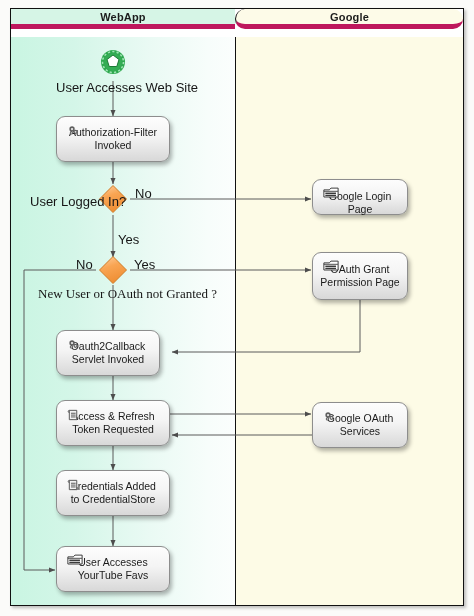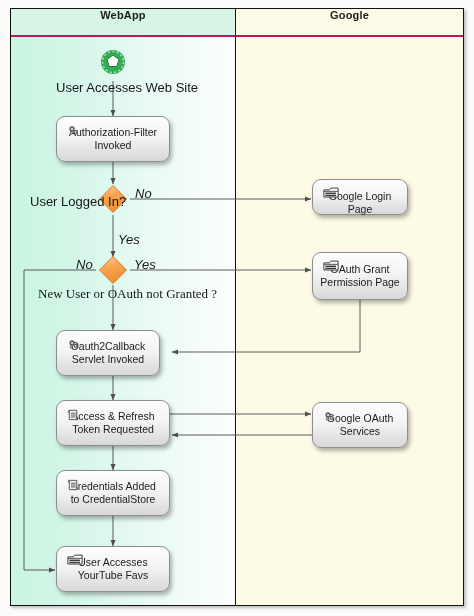--- a/index.html
+++ b/index.html
@@ -16,29 +16,29 @@
   .frame{
     position:absolute;left:10px;top:8px;width:454px;height:598px;
     border:1px solid #111;
     box-sizing:border-box;
     background:#fff;
     box-shadow:2px 2px 3px rgba(0,0,0,.25);
   }
 
   
   .hdr{
-    position:absolute;top:0;height:28px;
+    position:absolute;top:0;height:20px;
     box-sizing:border-box;
-    border-bottom:2px solid #be185d;
-    display:flex;align-items:flex-start;justify-content:center;
+    border-bottom:5px solid #be185d;
+    display:flex;align-items:center;justify-content:center;
     font-size:11px;font-weight:bold;color:#1c1c1c;
     letter-spacing:.2px;
   }
   .hdr-web{left:0;width:224px;background:#d6f5e6;}
-  .hdr-goo{left:224px;right:0;background:#fdfbe8;border-left:1px solid #111;}
+  .hdr-goo{left:224px;right:0;background:#fdfbe8;border-left:1px solid #111;border-radius:14px;}
 
   
   .lane{position:absolute;top:28px;bottom:0;box-sizing:border-box;}
   .lane-web{left:0;width:224px;
     background:linear-gradient(90deg,#c9f5e2 0%,#d4f6e8 28%,#eafaf4 62%,#f7fdfb 88%,#fbfefd 100%);}
   .lane-goo{left:224px;right:0;background:#fdfbe6;border-left:1px solid #111;}
 
   
   #wires{position:absolute;left:0;top:0;width:474px;height:616px;overflow:visible;}
 
@@ -59,21 +59,21 @@
   
   .start{
     position:absolute;width:26px;height:26px;
   }
 
   
   .dia{position:absolute;width:30px;height:30px;}
 
   
   .txt{position:absolute;font-size:13px;color:#161616;white-space:nowrap;}
-  .txt.it{font-style:italic;}
+  .txt.it{}
 </style>
 </head>
 <body>
 
 <div id="stage">
 
   <div class="frame">
 
     <div class="hdr hdr-web">
       <span>WebApp</span>

